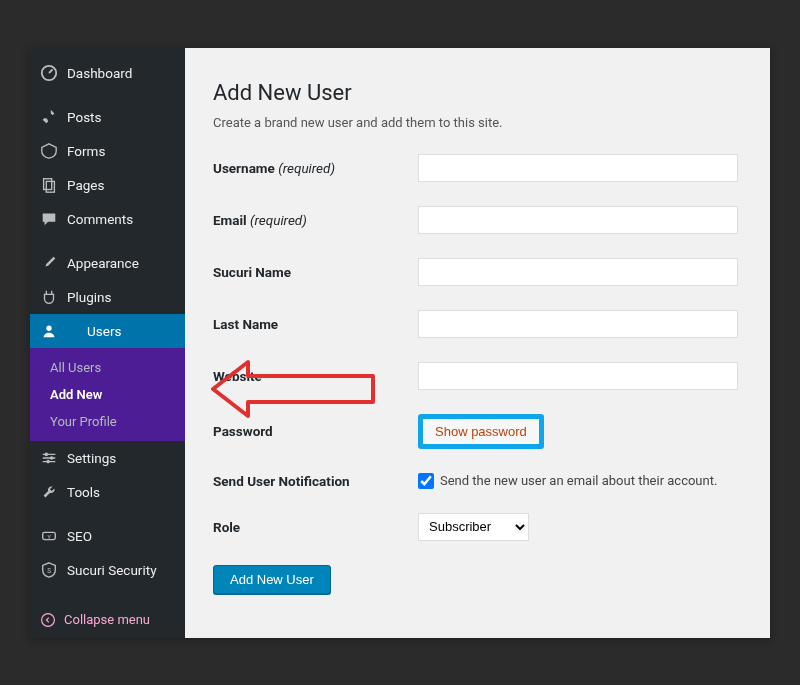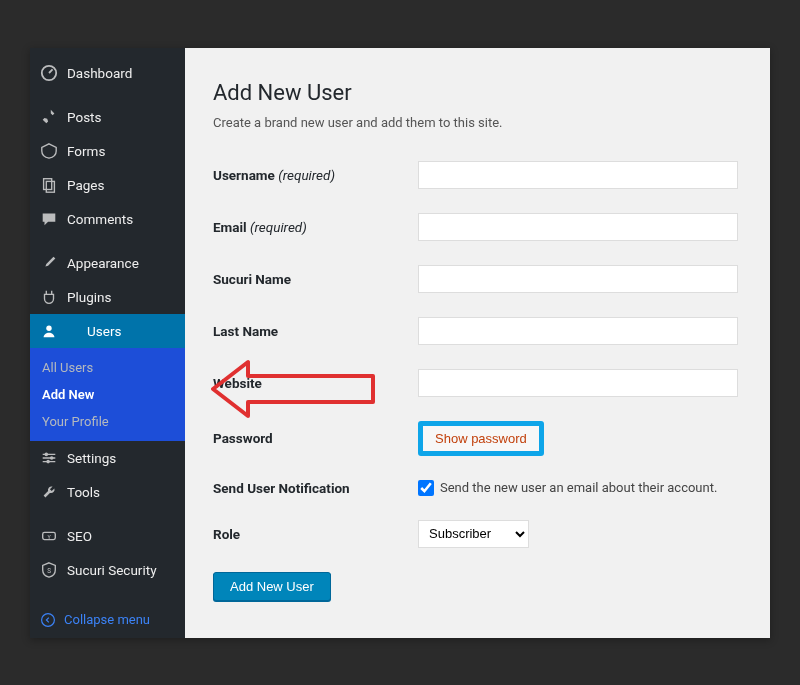--- a/index.html
+++ b/index.html
@@ -47,56 +47,56 @@
   width: 18px;
   height: 18px;
   display: inline-flex;
   align-items: center;
   justify-content: center;
   opacity: 0.75;
 }
 .menu-item.active .icon { opacity: 1; }
 .menu-sep { height: 10px; }
 .submenu {
-  background: #1d4ed8;
-  padding: 6px 0;
+  background: #4c1d95;
+  padding: 6px 8px;
 }
 .submenu-item {
   padding: 6px 12px;
   color: #b4b9be;
   font-size: 13px;
   cursor: pointer;
 }
 .submenu-item.active { color: #fff; font-weight: 600; }
 .collapse {
   display: flex;
   align-items: center;
   gap: 8px;
   padding: 10px;
-  color: #3b82f6;
+  color: #f9a8d4;
   font-size: 13px;
   cursor: pointer;
   margin-top: auto;
 }
 .content {
   flex: 1;
   background: #f1f1f1;
   padding: 32px 28px;
   overflow: auto;
 }
 h1 {
   font-size: 22px;
   font-weight: 400;
   color: #23282d;
   margin-bottom: 10px;
 }
 .subtitle {
   font-size: 13px;
   color: #555;
-  margin-bottom: 31px;
+  margin-bottom: 24px;
 }
 .form-row {
   display: flex;
   align-items: center;
   margin-bottom: 24px;
 }
 .form-label {
   width: 205px;
   font-size: 13.5px;
   font-weight: 700;

